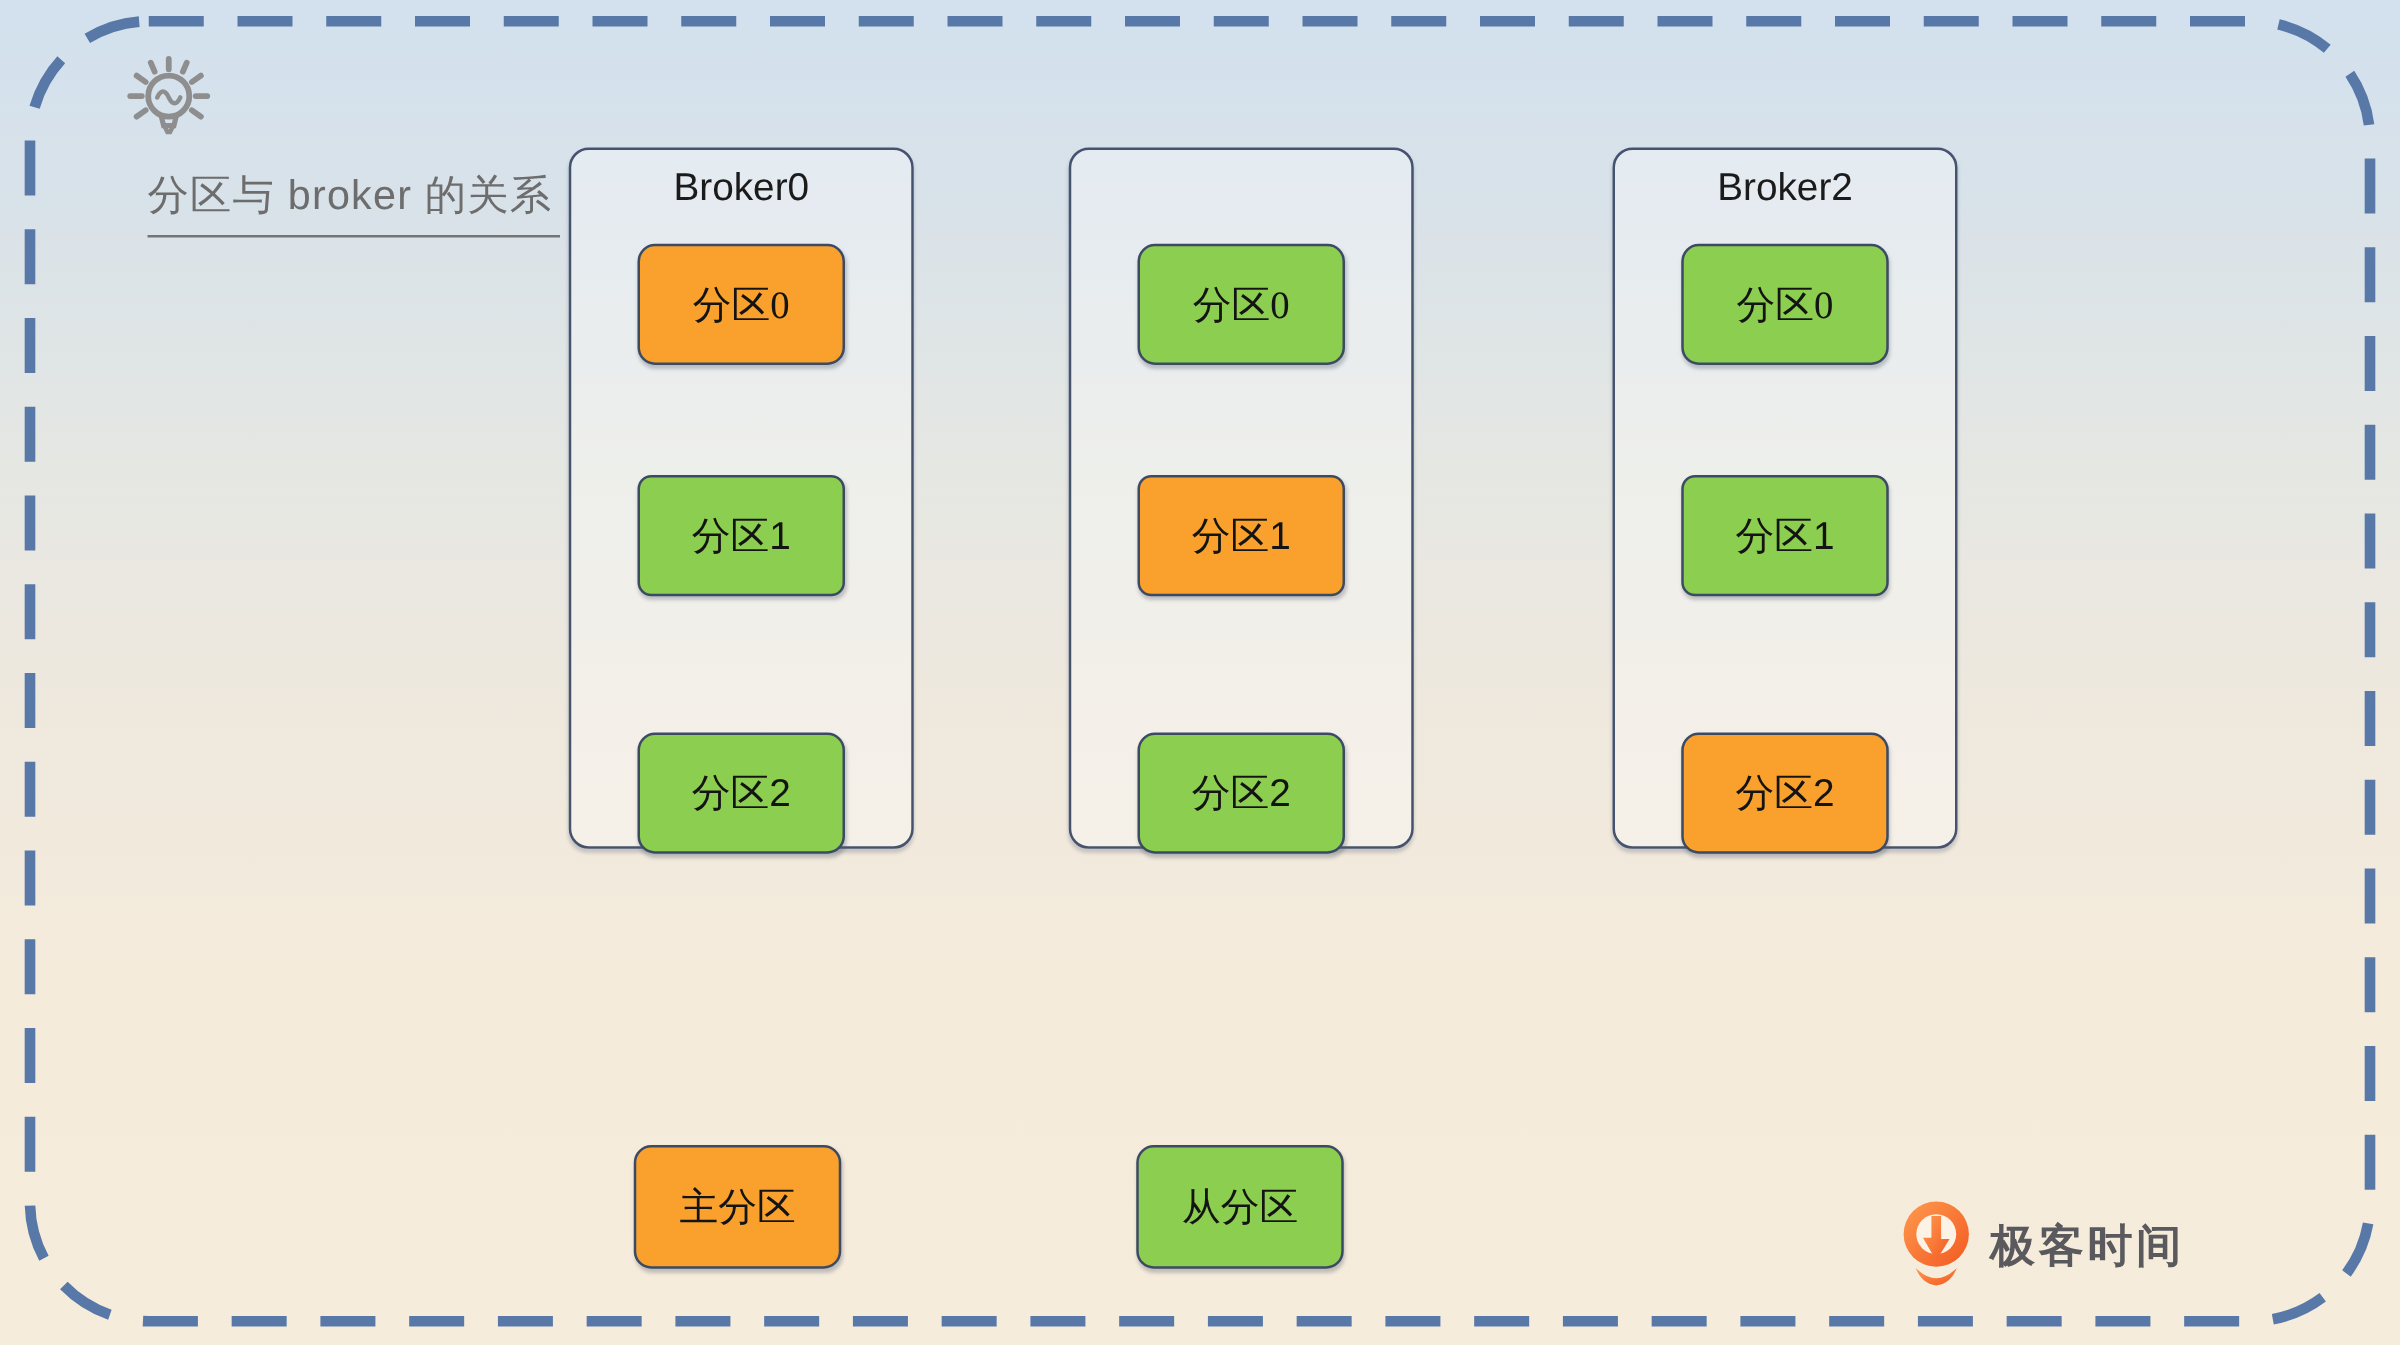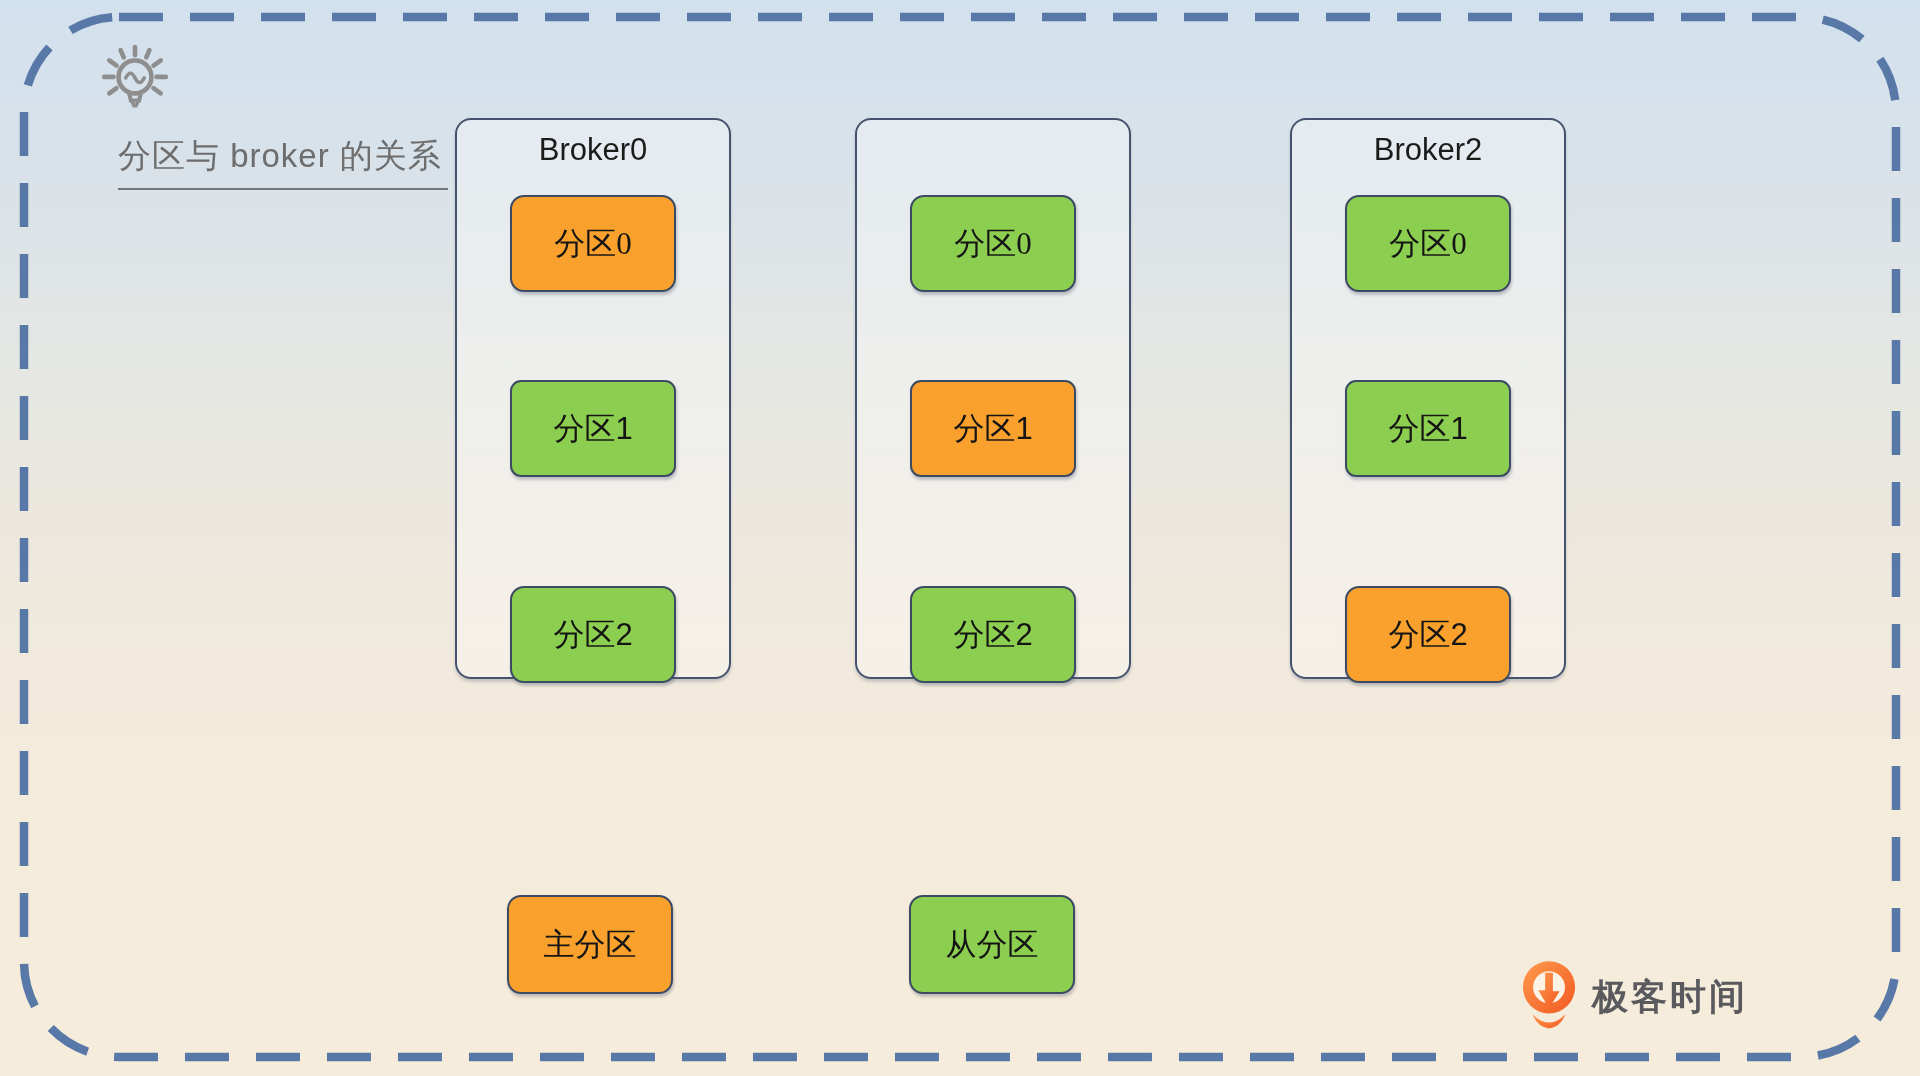--- a/index.html
+++ b/index.html
@@ -54,21 +54,21 @@
     font-size:31px; color:#141414;
     box-shadow: 1px 3px 3px rgba(80,90,110,0.32);
   }
   .row-0{ top:75px;font-family:Liberation Serif, serif; } .row-1{ top:260px;border-radius:11px; } .row-2{ top:466px; }
 
   [data-role="leader"]{ background:#F9A12C; }
   [data-role="follower"]{ background:#8CCE4F; }
 
   
   .legend-chip{
-    position:absolute; top:895px;
+    position:absolute; top:916px;
     width:166px; height:99px;
     border:2px solid #3c4a63; border-radius:14px;
     display:flex; align-items:center; justify-content:center;
     font-size:31px; color:#141414;
     box-shadow: 1px 3px 3px rgba(80,90,110,0.32);
   }
   .legend-leader{ left:507px; }
   .legend-follower{ left:909px; }
 
   

